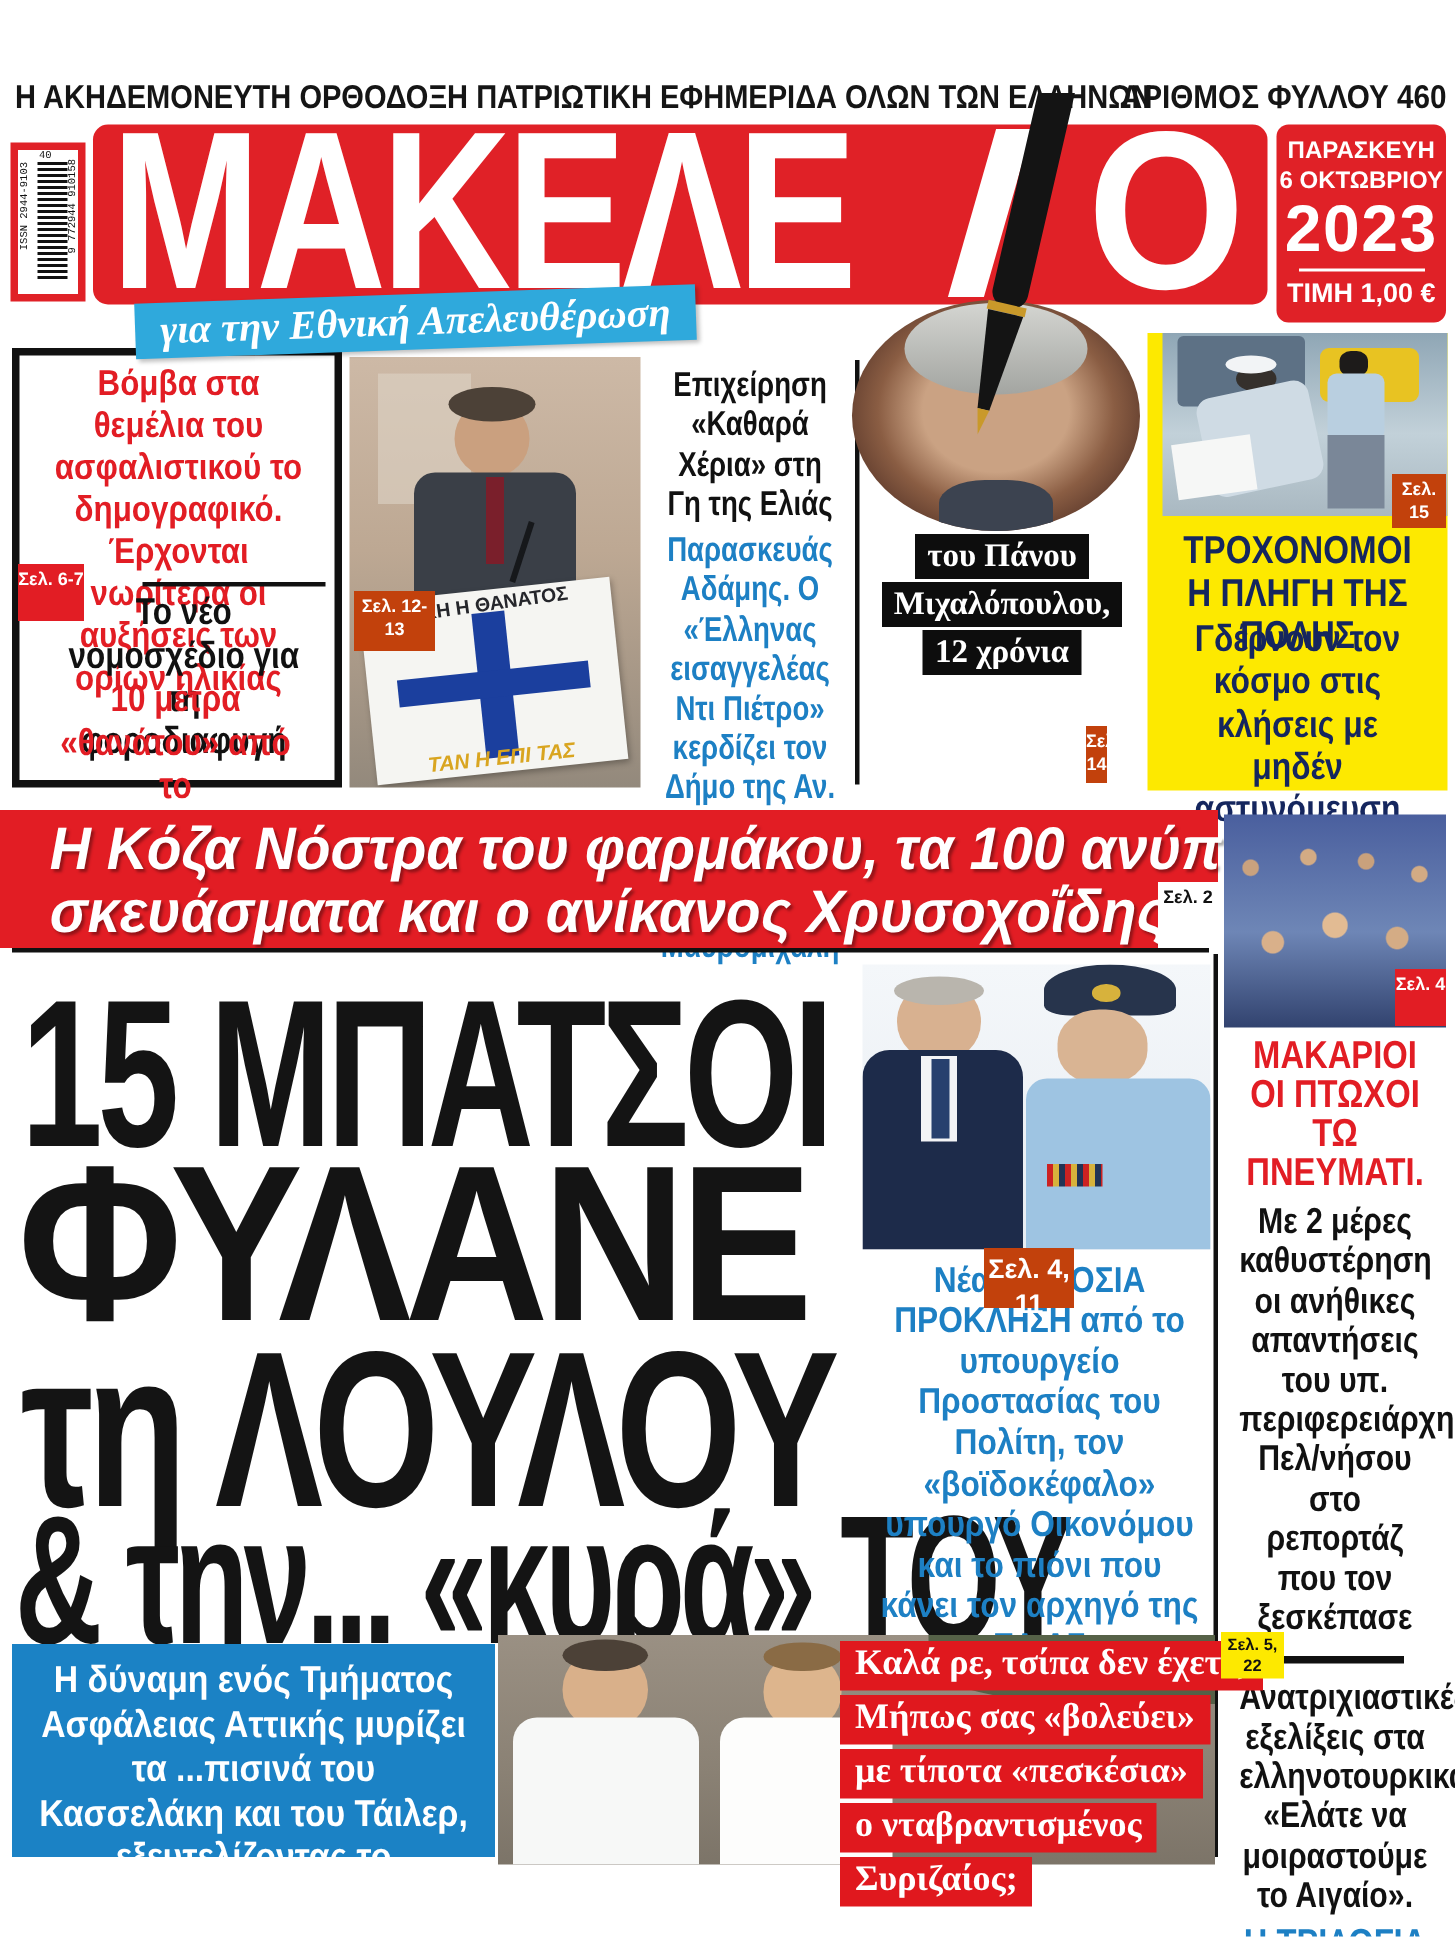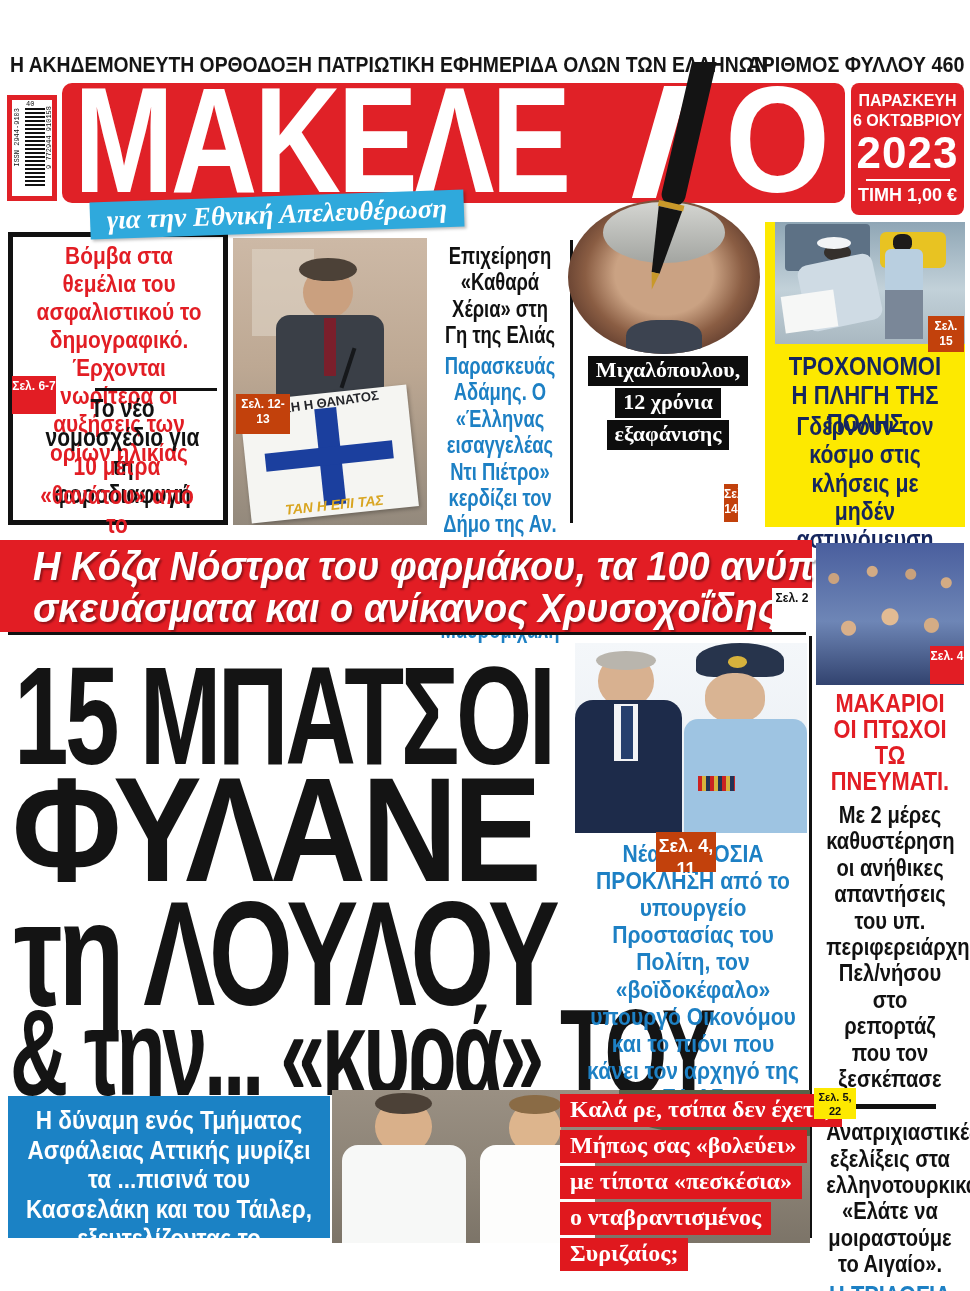--- a/index.html
+++ b/index.html
@@ -176,23 +176,23 @@
 </div>
 <div class="abs badge badge-blue" style="left:236px;top:358px;width:54px;height:40px;">Σελ. 12-13</div>
 
 <div class="abs" id="adamis-col">
   <div class="cond" id="adamis-black">Επιχείρηση «Καθαρά Χέρια» στη Γη της Ελιάς</div>
   <div class="cond" id="adamis-blue">Παρασκευάς Αδάμης. Ο «Έλληνας εισαγγελέας Ντι Πιέτρο» κερδίζει τον Δήμο της Αν. Μάνης και του Πετρόμπεη Μαυρομιχάλη</div>
 </div>
 <div class="abs" id="adamis-vrule"></div>
 
 <div class="abs" id="mich-strips">
+  <div><span class="strip">του Πάνου</span></div>
   <div><span class="strip">Μιχαλόπουλου,</span></div>
   <div><span class="strip">12 χρόνια</span></div>
-  <div><span class="strip">εξαφάνισης</span></div>
 </div>
 <div class="abs badge badge-blue" style="left:724px;top:448px;width:14px;height:38px;">Σελ. 14</div>
 
 <div class="abs" id="yellowbox"></div>
 <div class="abs photo" id="traffic-photo">
   <div class="shape" style="left:55%;top:8%;width:35%;height:30%;background:#e8c322;border-radius:6px;"></div>
   <div class="shape" style="left:5%;top:2%;width:45%;height:38%;background:#5d7185;border-radius:4px;"></div>
   <div class="shape" style="left:26%;top:18%;width:14%;height:14%;border-radius:50%;background:#35302c;"></div>
   <div class="shape" style="left:22%;top:12%;width:18%;height:10%;border-radius:50%;background:#f2f4f6;"></div>
   <div class="shape" style="left:14%;top:30%;width:40%;height:55%;background:#cfdbe4;border-radius:10px;transform:rotate(-12deg);"></div>

